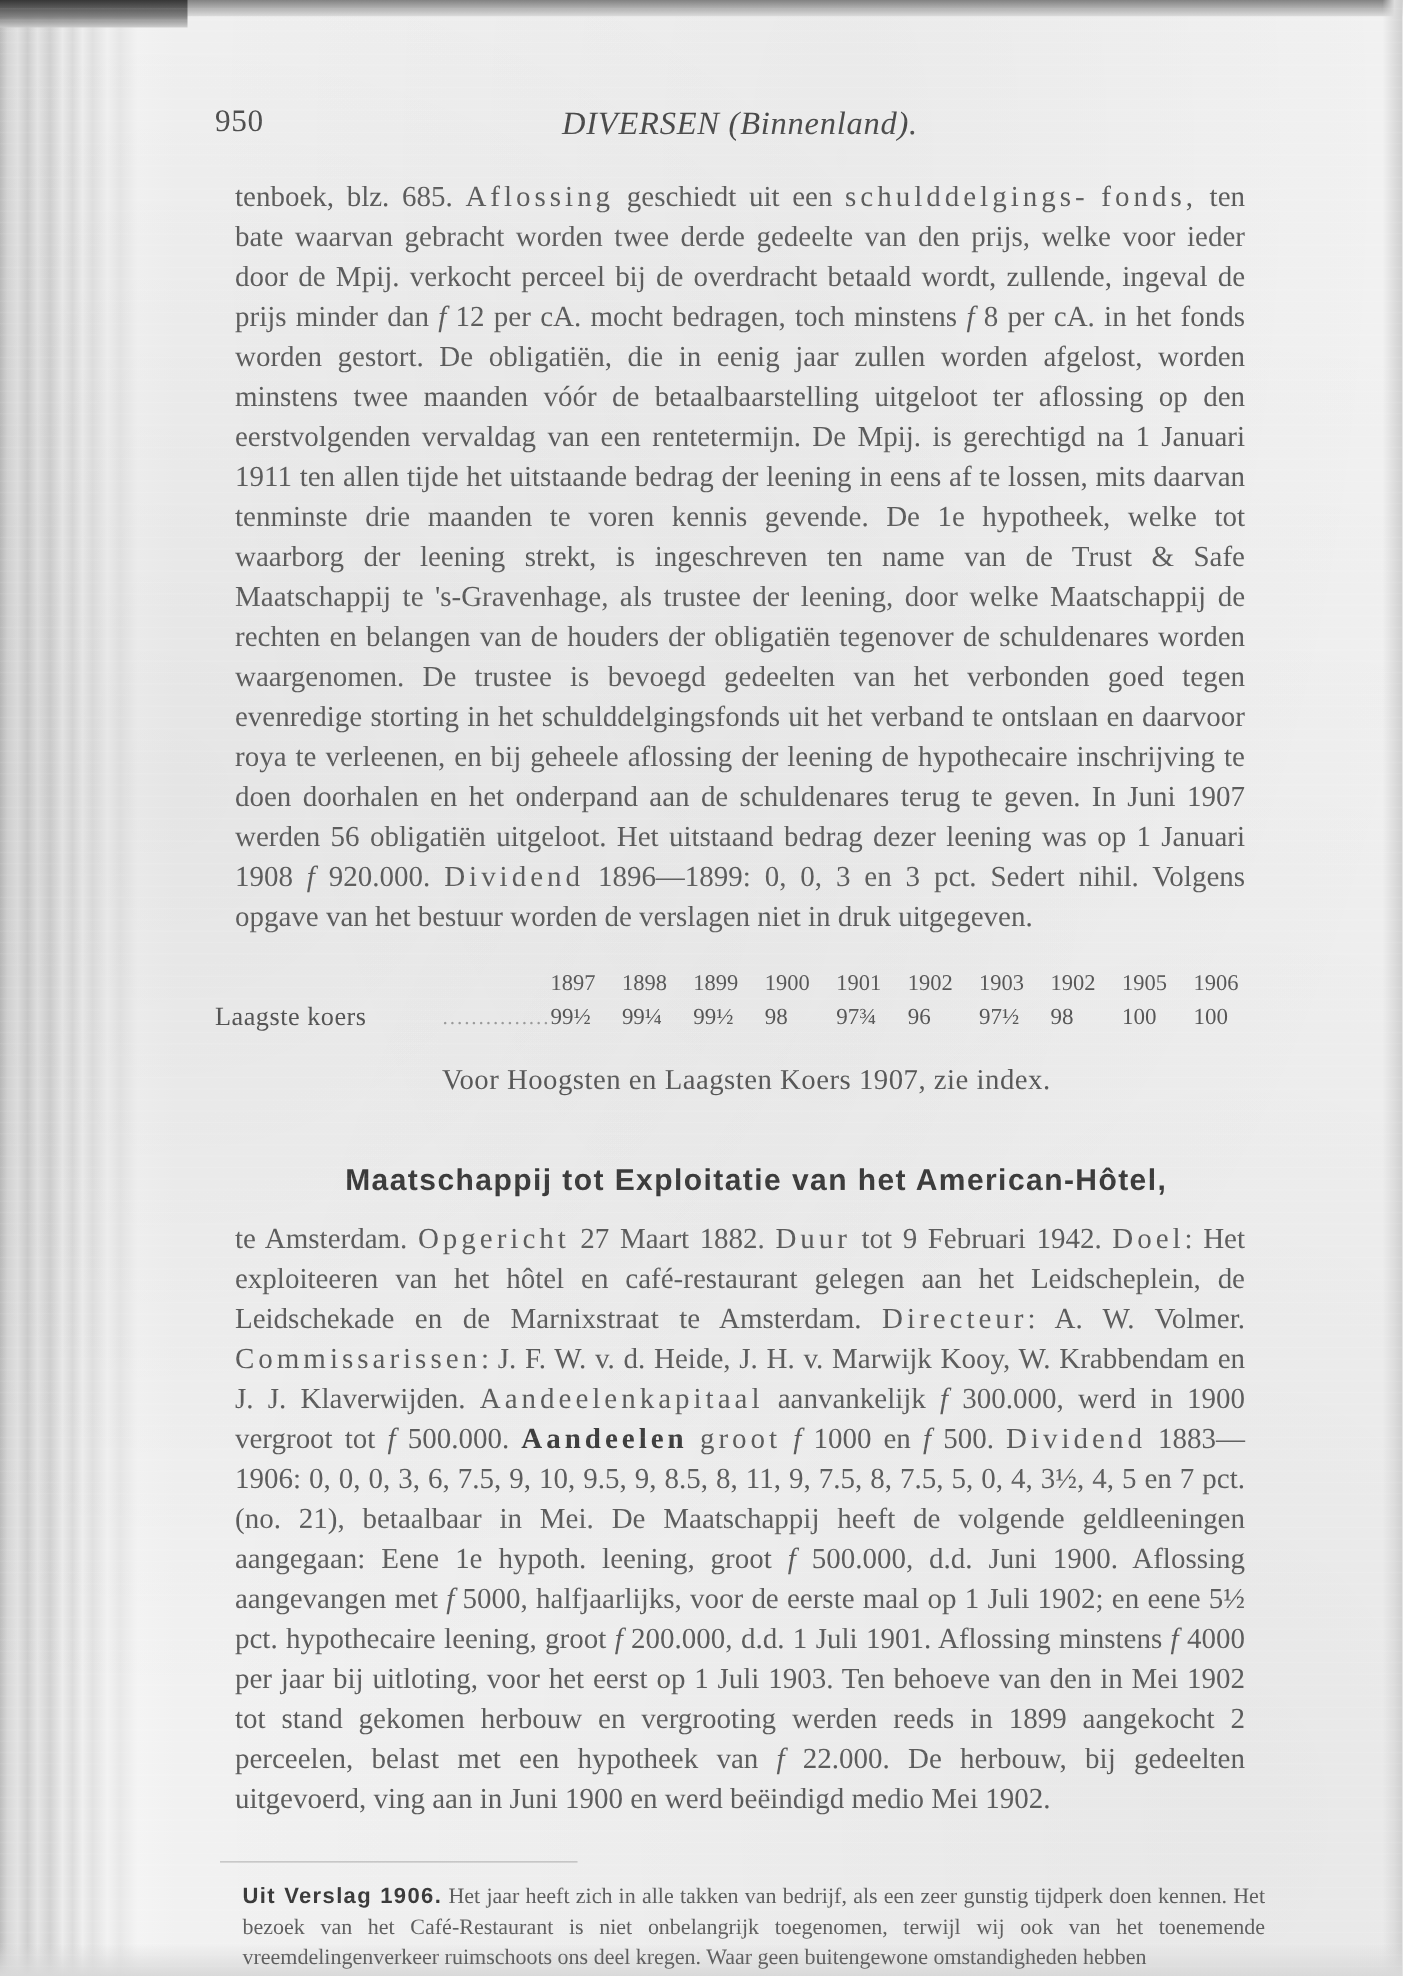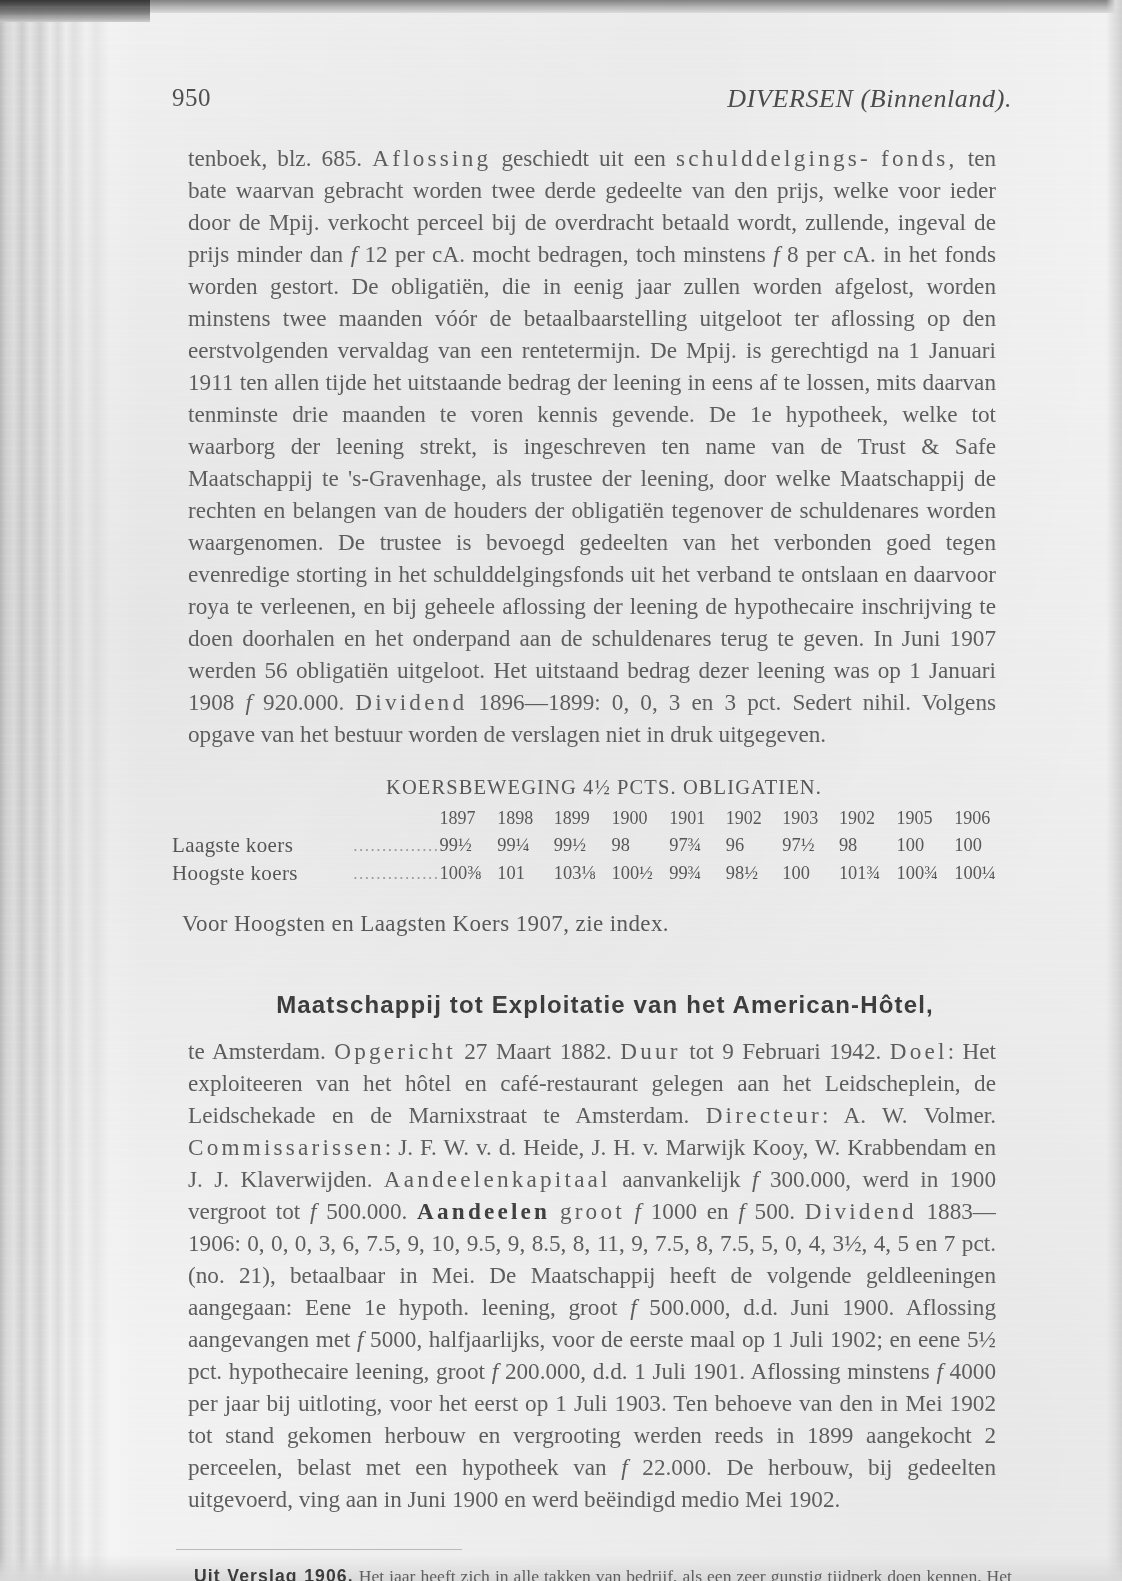--- a/index.html
+++ b/index.html
@@ -54,21 +54,21 @@
   }
 
   .runhead{
     position:relative;height:46px;margin-top:72px;
   }
   .folio{
     position:absolute;left:0;top:0;
     font-size:25px;letter-spacing:.5px;color:#4f4f4f;
   }
   .runtitle{
-    position:absolute;left:0;right:0;top:0;text-align:right;
+    position:absolute;left:0;right:0;top:0;text-align:center;
     font-style:italic;font-size:26px;letter-spacing:.6px;color:#4a4a4a;
   }
 
   p.body{
     margin:16px;
     font-size:23.2px;
     line-height:32px;
     text-align:justify;
     text-justify:inter-word;
     color:#5c5c5c;
@@ -96,21 +96,21 @@
   }
   td.leader{
     width:66px;overflow:hidden;color:#9a9a9a;font-size:17px;letter-spacing:1.5px;
   }
   td.num{width:62px;padding-right:16px;}
   tr.years td.num{font-size:18px;color:#575757;}
   tr.years td{padding-bottom:4px;}
   tr.data td{padding-bottom:3px;}
 
   .indexline{
-    text-align:left;font-size:23px;margin-top:22px;color:#575757;
+    text-align:center;font-size:23px;margin-top:22px;color:#575757;
     letter-spacing:.4px;padding-left:10px;
   }
 
   
   h2.company{
     margin:54px 0 0 0;
     font-family:"Liberation Sans",sans-serif;
     font-weight:bold;
     font-size:24px;
     letter-spacing:1.15px;
@@ -160,21 +160,20 @@
   <div class="col">
 
     <div class="runhead">
       <div class="folio">950</div>
       <div class="runtitle">DIVERSEN (Binnenland).</div>
     </div>
 
     <p class="body first"><span>tenboek, blz. 685.</span> <span class="sp">Aflossing</span><span> geschiedt uit een </span><span class="sp">schulddelgings-</span> <span class="sp">fonds,</span><span> ten bate waarvan gebracht worden twee derde gedeelte van den prijs, welke voor ieder door de Mpij. verkocht perceel bij de overdracht betaald wordt, zullende, ingeval de prijs minder dan </span><span class="guil">f</span><span> 12 per cA. mocht bedragen, toch minstens </span><span class="guil">f</span><span> 8 per cA. in het fonds worden gestort. De obligatiën, die in eenig jaar zullen worden afgelost, worden minstens twee maanden vóór de betaalbaarstelling uitgeloot ter aflossing op den eerstvolgenden vervaldag van een rentetermijn. De Mpij. is gerechtigd na 1 Januari 1911 ten allen tijde het uitstaande bedrag der leening in eens af te lossen, mits daarvan tenminste drie maanden te voren kennis gevende. De 1e hypotheek, welke tot waarborg der leening strekt, is ingeschreven ten name van de Trust &amp; Safe Maatschappij te 's-Gravenhage, als trustee der leening, door welke Maatschappij de rechten en belangen van de houders der obligatiën tegenover de schuldenares worden waargenomen. De trustee is bevoegd gedeelten van het verbonden goed tegen evenredige storting in het schulddelgingsfonds uit het verband te ontslaan en daarvoor roya te verleenen, en bij geheele aflossing der leening de hypothecaire inschrijving te doen doorhalen en het onderpand aan de schuldenares terug te geven. In Juni 1907 werden 56 obligatiën uitgeloot. Het uitstaand bedrag dezer leening was op 1 Januari 1908 </span><span class="guil">f</span><span> 920.000. </span><span class="sp">Dividend</span><span> 1896—1899: 0, 0, 3 en 3 pct. Sedert nihil. Volgens opgave van het bestuur worden de verslagen niet in druk uitgegeven.</span></p>
 
     <div class="tblwrap">
-      <div class="tbl-title">KOERSBEWEGING 4½ PCTS. OBLIGATIEN.</div>
       <table class="koers">
         <tbody>
             <tr class="years">
           <td class="lbl"></td>
           <td class="leader"></td>
           <td class="num">1897</td>
           <td class="num">1898</td>
           <td class="num">1899</td>
           <td class="num">1900</td>
           <td class="num">1901</td>
@@ -191,34 +190,20 @@
           <td class="num">99¼</td>
           <td class="num">99½</td>
           <td class="num">98</td>
           <td class="num">97¾</td>
           <td class="num">96</td>
           <td class="num">97½</td>
           <td class="num">98</td>
           <td class="num">100</td>
           <td class="num">100</td>
         </tr>
-        <tr class="data">
-          <td class="lbl">Hoogste koers</td>
-          <td class="leader">...............</td>
-          <td class="num">100⅜</td>
-          <td class="num">101</td>
-          <td class="num">103⅛</td>
-          <td class="num">100½</td>
-          <td class="num">99¾</td>
-          <td class="num">98½</td>
-          <td class="num">100</td>
-          <td class="num">101¾</td>
-          <td class="num">100¾</td>
-          <td class="num">100¼</td>
-        </tr>
       </tbody>
         </table>
       <div class="indexline">Voor Hoogsten en Laagsten Koers 1907, zie index.</div>
     </div>
 
     <h2 class="company">Maatschappij tot Exploitatie van het American-Hôtel,</h2>
 
     <p class="body sec2"><span>te Amsterdam. </span><span class="sp">Opgericht</span><span> 27 Maart 1882. </span><span class="sp">Duur</span><span> tot 9 Februari 1942. </span><span class="sp">Doel</span><span>: Het exploiteeren van het hôtel en café-restaurant gelegen aan het Leidscheplein, de Leidschekade en de Marnixstraat te Amsterdam. </span><span class="sp">Directeur</span><span>: A. W. Volmer. </span><span class="sp">Commissarissen</span><span>: J. F. W. v. d. Heide, J. H. v. Marwijk Kooy, W. Krabbendam en J. J. Klaverwijden. </span><span class="sp">Aandeelenkapitaal</span><span> aanvankelijk </span><span class="guil">f</span><span> 300.000, werd in 1900 vergroot tot </span><span class="guil">f</span><span> 500.000. </span><span class="spb">Aandeelen</span> <span class="sp">groot</span> <span class="guil">f</span><span> 1000 en </span><span class="guil">f</span><span> 500. </span><span class="sp">Dividend</span><span> 1883—1906: 0, 0, 0, 3, 6, 7.5, 9, 10, 9.5, 9, 8.5, 8, 11, 9, 7.5, 8, 7.5, 5, 0, 4, 3½, 4, 5 en 7 pct. (no. 21), betaalbaar in Mei. De Maatschappij heeft de volgende geldleeningen aangegaan: Eene 1e hypoth. leening, groot </span><span class="guil">f</span><span> 500.000, d.d. Juni 1900. Aflossing aangevangen met </span><span class="guil">f</span><span> 5000, halfjaarlijks, voor de eerste maal op 1 Juli 1902; en eene 5½ pct. hypothecaire leening, groot </span><span class="guil">f</span><span> 200.000, d.d. 1 Juli 1901. Aflossing minstens </span><span class="guil">f</span><span> 4000 per jaar bij uitloting, voor het eerst op 1 Juli 1903. Ten behoeve van den in Mei 1902 tot stand gekomen herbouw en vergrooting werden reeds in 1899 aangekocht 2 perceelen, belast met een hypotheek van </span><span class="guil">f</span><span> 22.000. De herbouw, bij gedeelten uitgevoerd, ving aan in Juni 1900 en werd beëindigd medio Mei 1902.</span></p>
 
     <div class="rule"></div>

